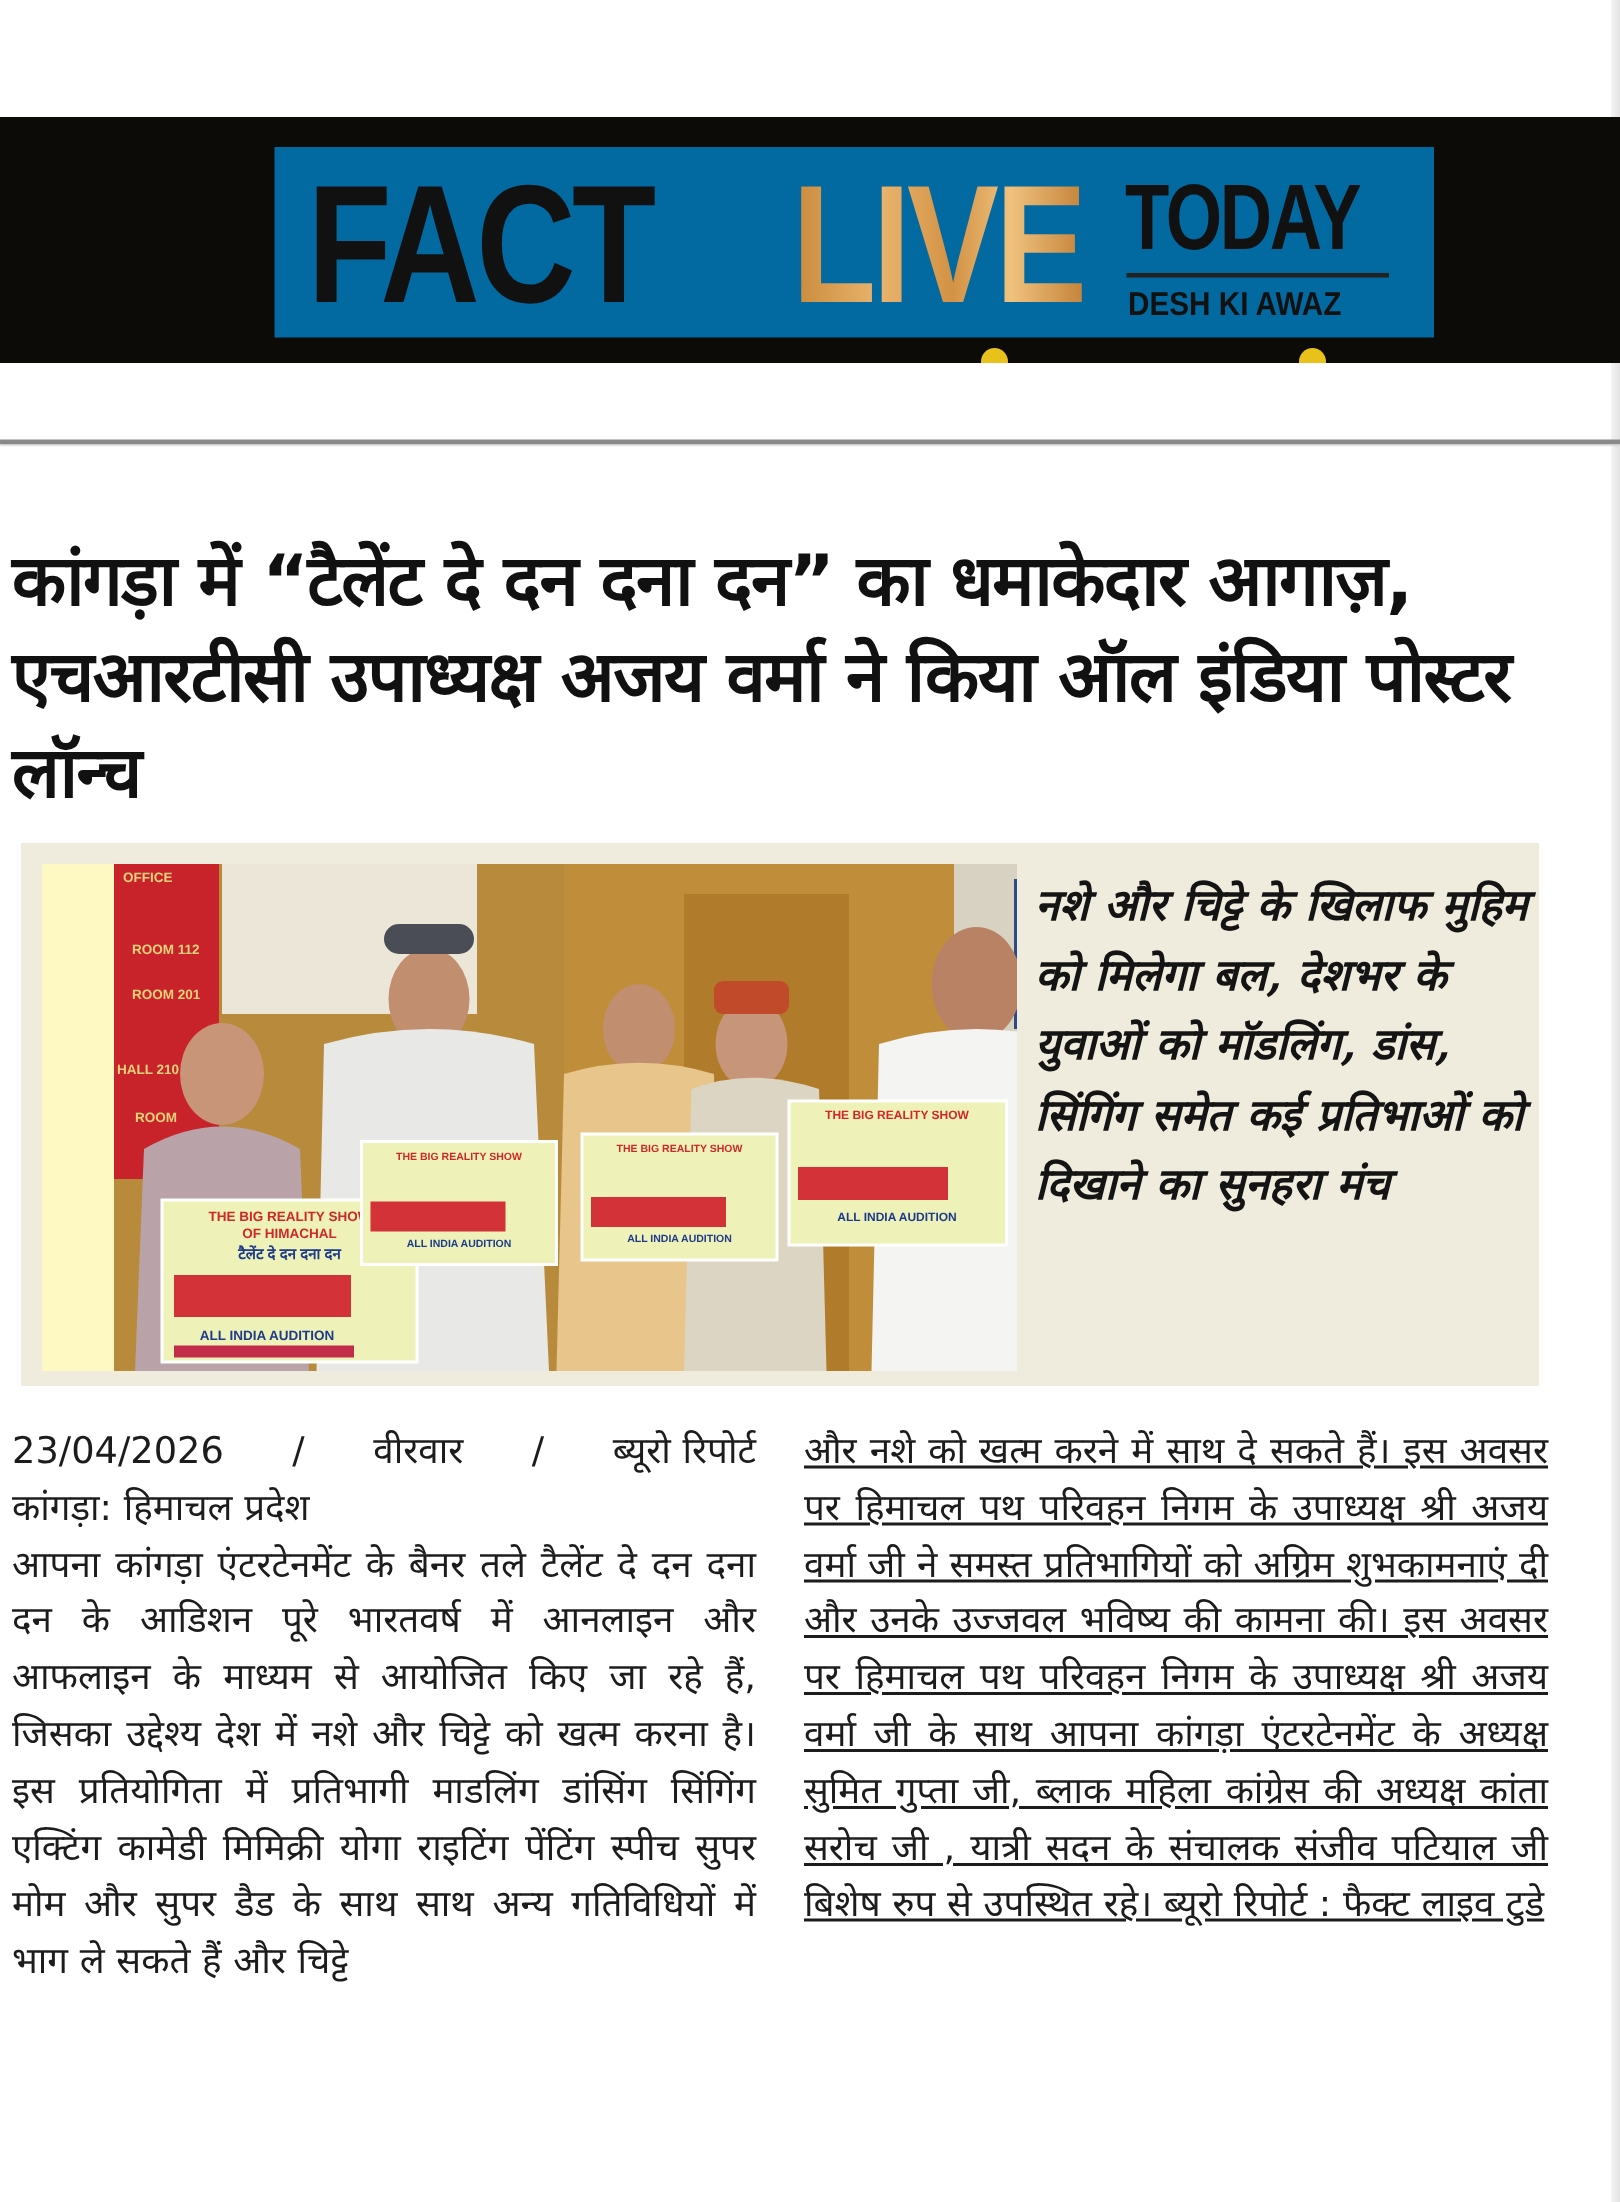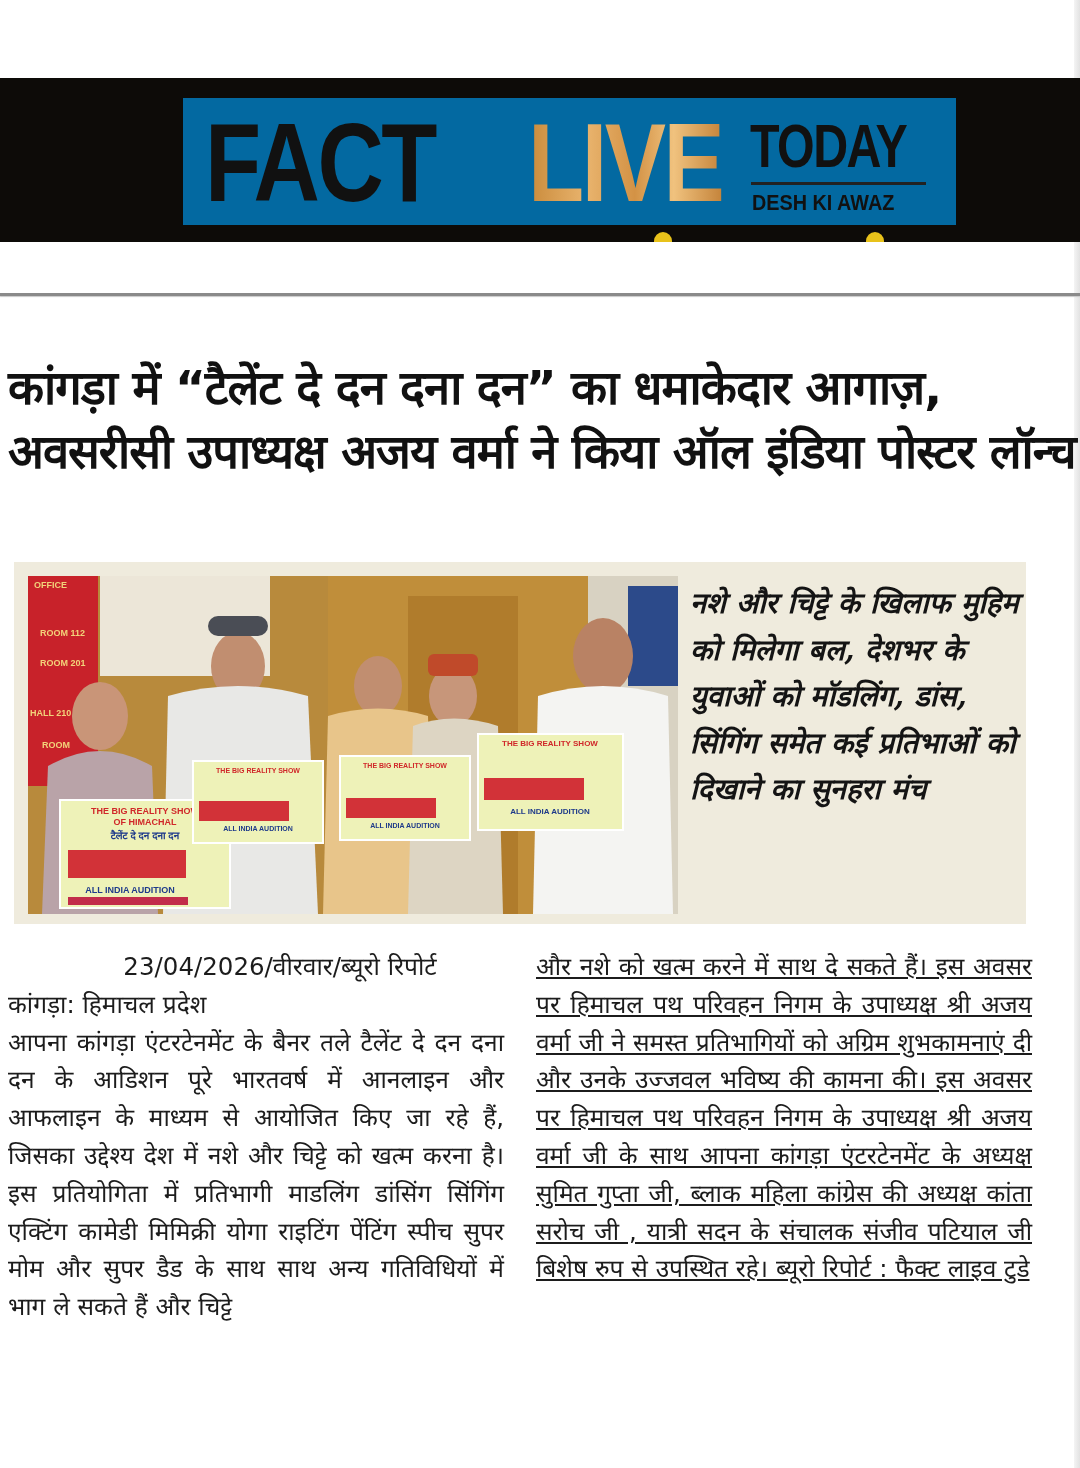--- a/index.html
+++ b/index.html
@@ -19,29 +19,29 @@
   .logo-rule { position: absolute; left: 568px; top: 84px; width: 175px; height: 3px; background: #222; }
   .logo-tagline { position: absolute; left: 569px; top: 92px; font-family: "Liberation Sans", sans-serif; font-weight: 700; font-size: 22px; line-height: 26px; color: #111; transform: scaleX(0.9); transform-origin: left top; white-space: nowrap; }
 
   .divider { position: absolute; left: 0; top: 293px; width: 1080px; height: 3px; background: #8a8a8a; box-shadow: 0 1px 1px #c9c9c9; }
 
   
   .headline { position: absolute; left: 8px; top: 356px; width: 1068px; font-family: "DejaVu Sans", sans-serif; font-weight: 700; font-size: 47px; line-height: 64px; color: #111; letter-spacing: -1px; }
 
   
   .photo-panel { position: absolute; left: 14px; top: 562px; width: 1012px; height: 362px; background: #efebdd; }
-  .photo { position: absolute; left: 28px; top: 576px; width: 650px; height: 338px; overflow: hidden; background: #fef9c3; }
+  .photo { position: absolute; left: 28px; top: 576px; width: 650px; height: 338px; overflow: hidden; background: #fef9c3; padding-left: 48px; }
   .photo svg { display: block; }
   .callout { position: absolute; left: 690px; top: 580px; width: 330px; height: 330px; font-family: "DejaVu Serif", serif; font-weight: 700; font-style: italic; font-size: 29px; line-height: 46.5px; color: #141414; }
 
   
   .col { position: absolute; top: 948px; font-family: "DejaVu Sans", sans-serif; font-size: 24.5px; line-height: 37.8px; color: #1c1c1c; text-align: justify; }
   .col-left { left: 8px; width: 496px; }
   .col-right { left: 536px; width: 496px; text-decoration: underline; }
-  .byline { display: flex; justify-content: center; white-space: nowrap; margin-left: 48px; }
+  .byline { display: flex; justify-content: space-between; white-space: nowrap; }
   .byline-2 { white-space: nowrap; }
   .para { display: block; }
 </style>
 </head>
 <body>
 
 <div class="right-edge"></div>
 
 <header class="masthead">
   <div class="logo-box">
@@ -50,21 +50,21 @@
     <span class="logo-today">TODAY</span>
     <div class="logo-rule"></div>
     <span class="logo-tagline">DESH KI AWAZ</span>
   </div>
   <div class="dot" style="left:654px;"></div>
   <div class="dot" style="left:866px;"></div>
 </header>
 
 <div class="divider"></div>
 
-<h1 class="headline">कांगड़ा में “टैलेंट दे दन दना दन” का धमाकेदार आगाज़, अवसरीसी उपाध्यक्ष अजय वर्मा ने किया ऑल इंडिया पोस्टर लॉन्च</h1>
+<h1 class="headline">कांगड़ा में “टैलेंट दे दन दना दन” का धमाकेदार आगाज़, एचआरटीसी उपाध्यक्ष अजय वर्मा ने किया ऑल इंडिया पोस्टर लॉन्च</h1>
 
 <div class="photo-panel"></div>
 <figure class="photo">
   <svg width="650" height="338" viewBox="0 0 650 338" xmlns="http://www.w3.org/2000/svg">
 
     <rect x="0" y="0" width="650" height="338" fill="#b88a3c"></rect>
     <rect x="300" y="0" width="280" height="338" fill="#c08e3a"></rect>
     <rect x="380" y="20" width="110" height="318" fill="#b07c2c"></rect>
     <rect x="560" y="0" width="90" height="338" fill="#d8d2c2"></rect>
     <rect x="600" y="10" width="50" height="100" fill="#2c4a8a"></rect>

